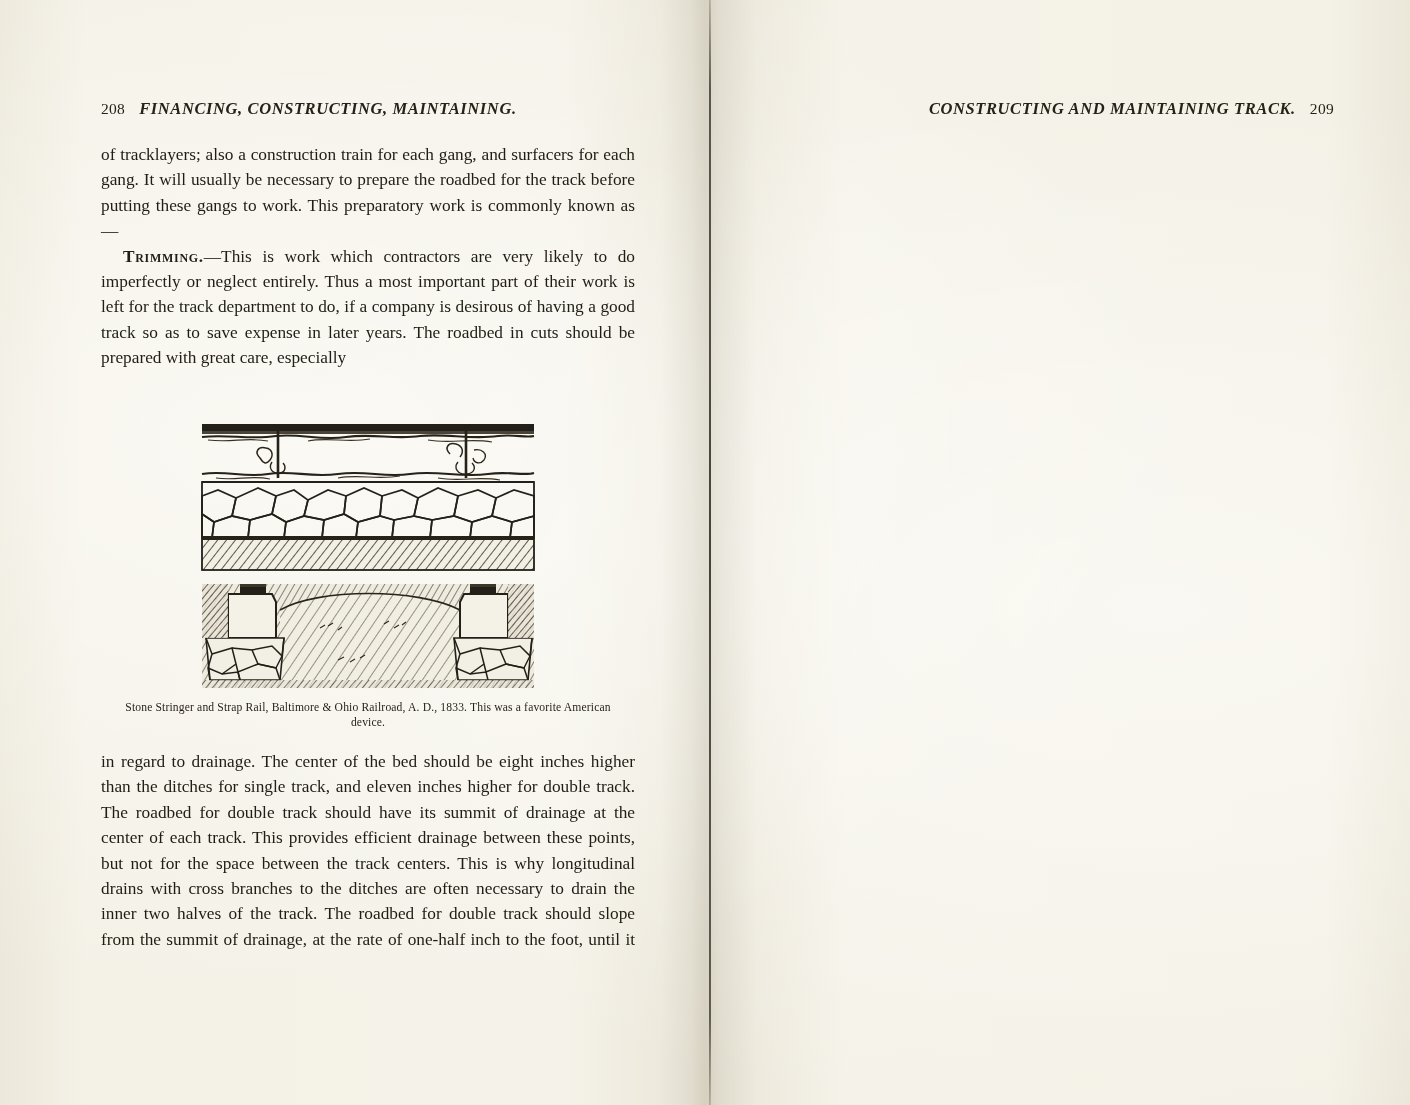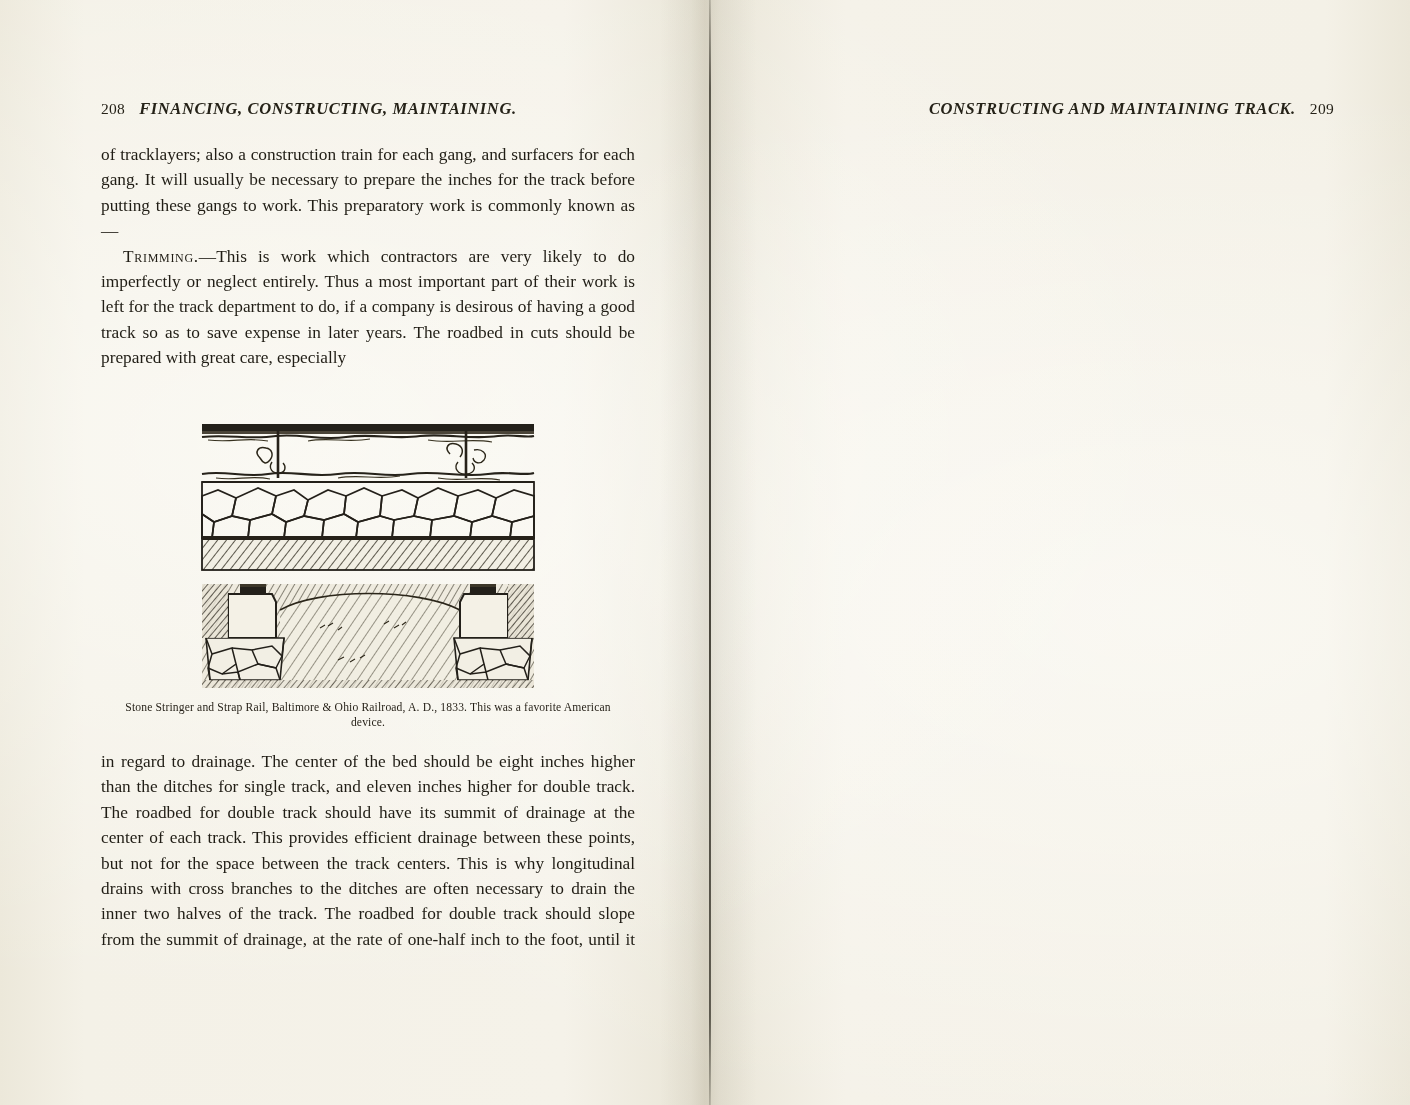--- a/index.html
+++ b/index.html
@@ -105,20 +105,21 @@
     text-indent: 0;
   }
   p.indent { text-indent: 22px; }
 
   
   .just-all { text-align-last: justify; }
 
   .smallcaps {
     font-variant: small-caps;
     letter-spacing: 0.7px;
+    font-weight: bold;
   }
 
   
   .figure {
     position: absolute;
     left: 101px;
     top: 418px;
     width: 534px;
   }
   .fig-img {
@@ -142,21 +143,21 @@
 <div id="spread">
 
   <div class="page page-left">
 
     <div class="runhead runhead-left">
       <span class="folio">208</span><span>FINANCING, CONSTRUCTING, MAINTAINING.</span>
     </div>
 
     <div class="col col-left">
 
-      <p class="just-all">of tracklayers; also a construction train for each gang, and surfacers for each gang. It will usually be necessary to prepare the inches for the track before putting these gangs to work. This preparatory work is commonly known as—</p>
+      <p class="just-all">of tracklayers; also a construction train for each gang, and surfacers for each gang. It will usually be necessary to prepare the roadbed for the track before putting these gangs to work. This preparatory work is commonly known as—</p>
 
       <p class="indent"><span class="smallcaps">Trimming.</span><span>—This is work which contractors are very likely to do imperfectly or neglect entirely. Thus a most important part of their work is left for the track department to do, if a company is desirous of having a good track so as to save expense in later years. The roadbed in cuts should be prepared with great care, especially</span></p>
     </div>
 
     <div class="figure">
       <svg class="fig-img" viewBox="0 0 360 272" width="360" height="272">
         <defs>
           <pattern id="hatchEarth" width="7" height="7" patternUnits="userSpaceOnUse" patternTransform="rotate(38)">
             <rect width="7" height="7" fill="#f2efe4"></rect>
             <line x1="0" y1="0" x2="0" y2="7" stroke="#2a2519" stroke-width="1.5"></line>

